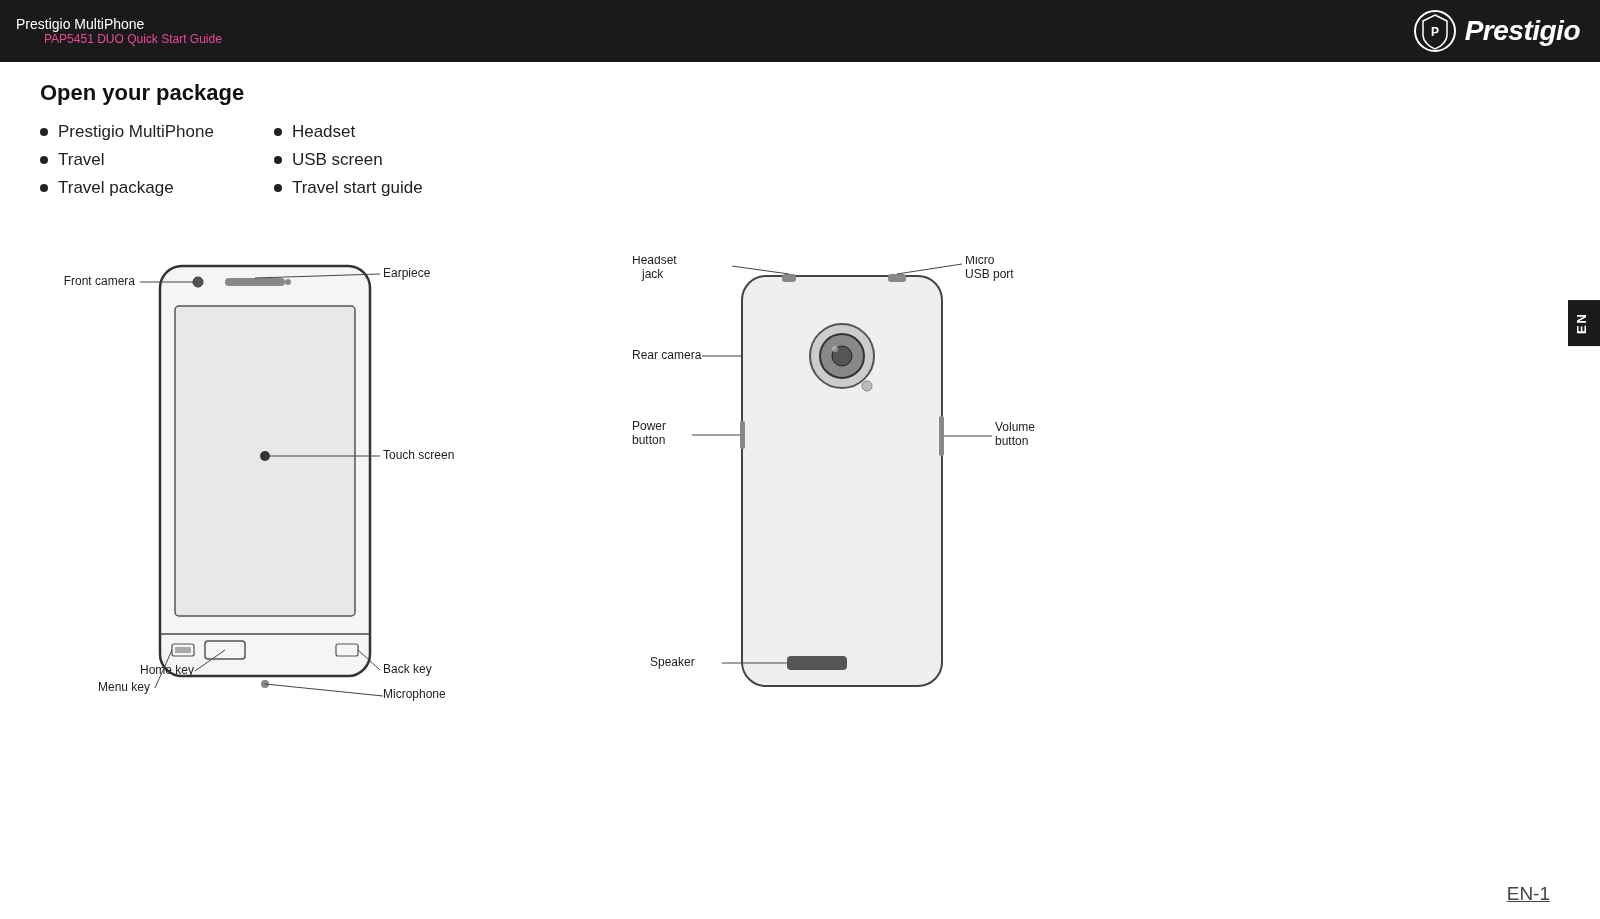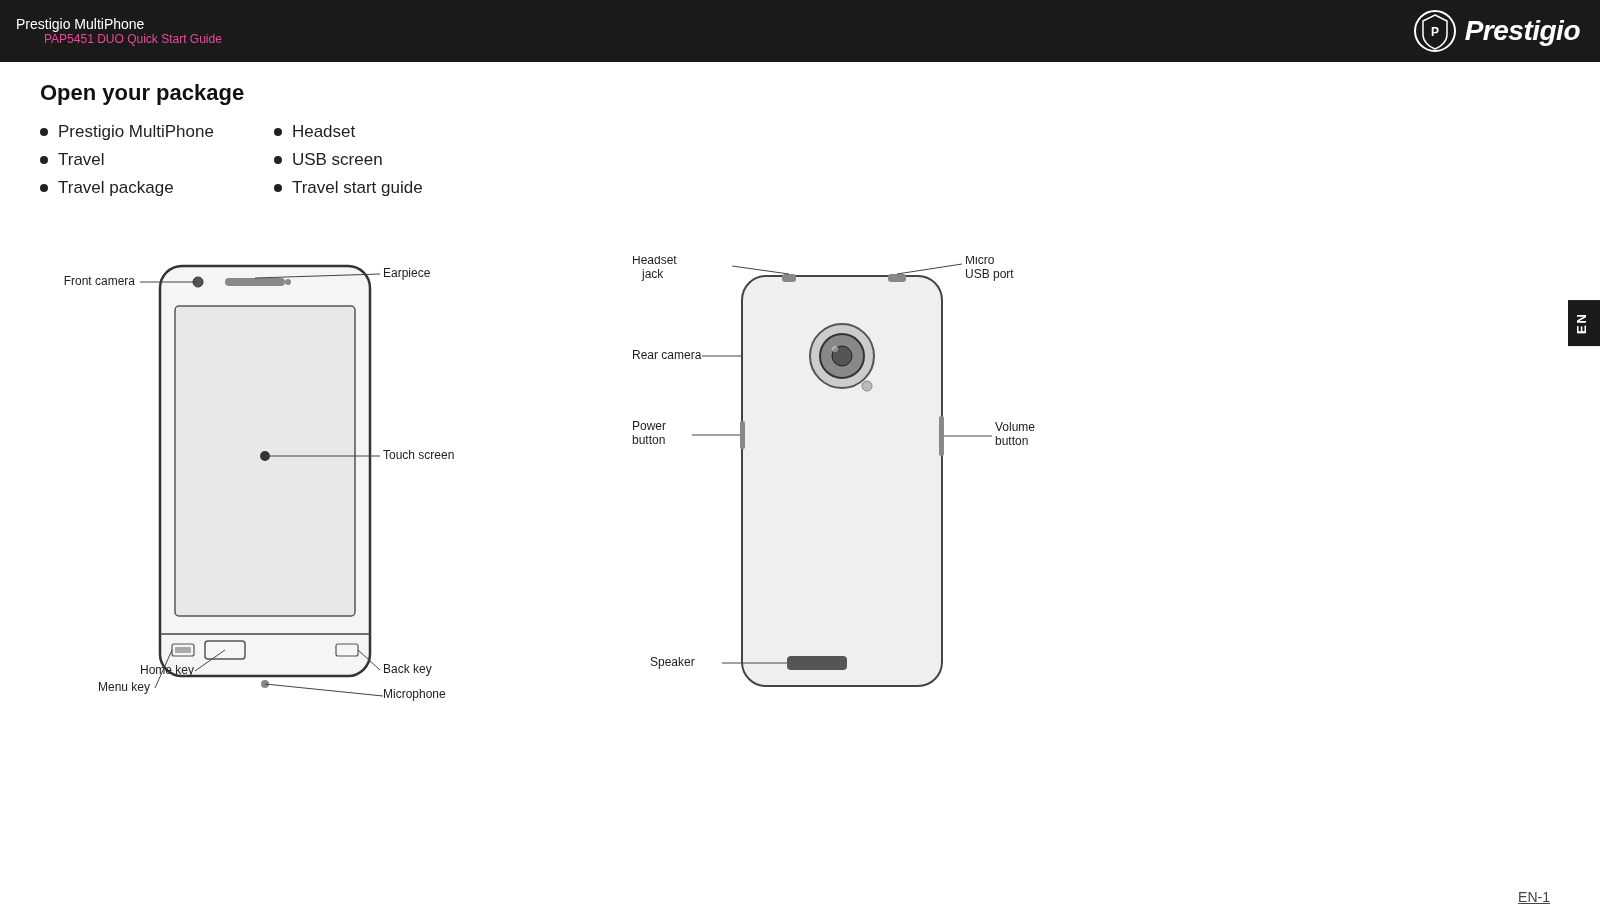--- a/index.html
+++ b/index.html
@@ -129,21 +129,21 @@
       position: relative;
       width: 420px;
       height: 460px;
     }
 
     
     .page-num {
       position: absolute;
       bottom: 14px;
       right: 50px;
-      font-size: 14px;
+      font-size: 19px;
       color: #444;
       text-decoration: underline;
     }
   </style>
 </head>
 <body>
 
 <div class="header">
   <div class="header-left">
     <span class="header-title">Prestigio MultiPhone</span>

